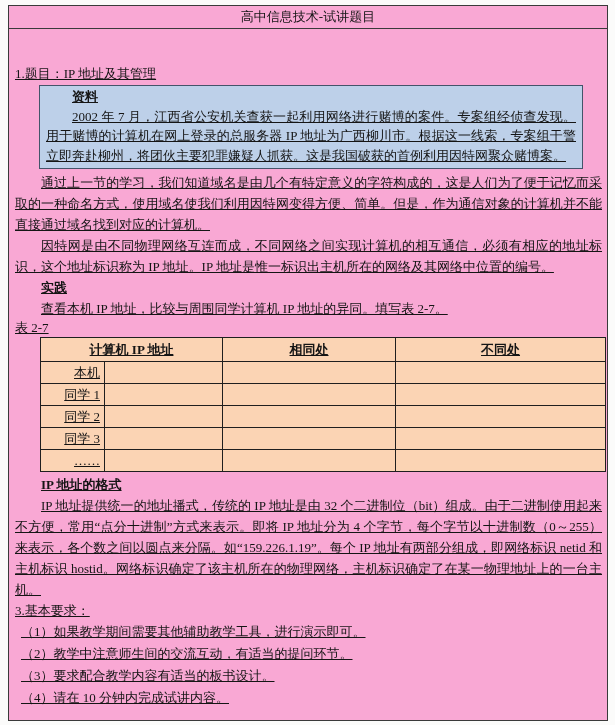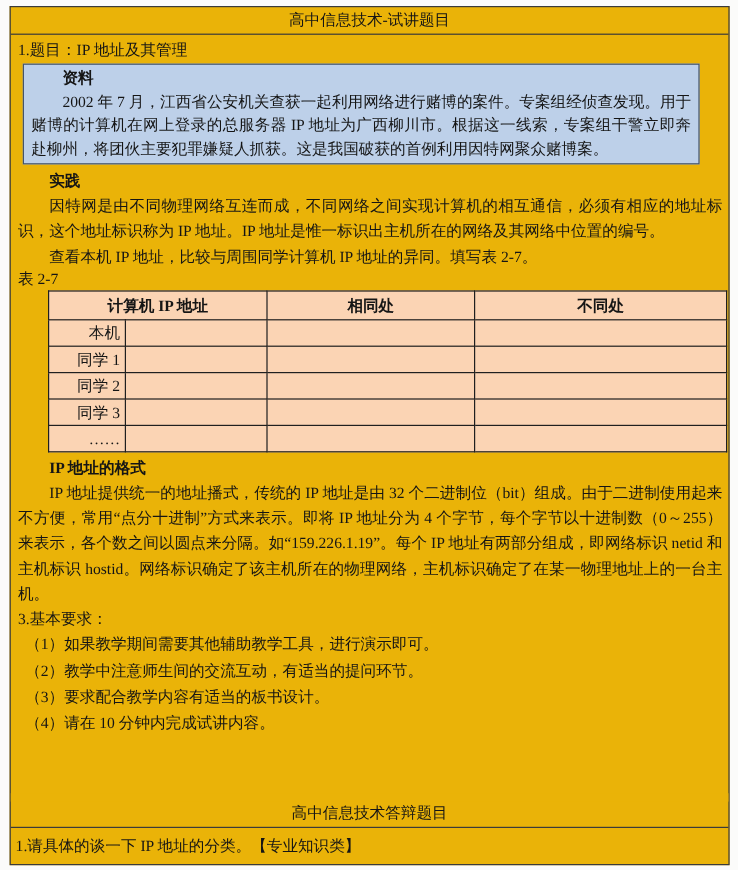--- a/index.html
+++ b/index.html
@@ -4,34 +4,34 @@
 <style>
   html,body { margin:0; padding:0; }
   .sheet {
     width:615px; height:725px; box-sizing:border-box;
     background:#fbfbfa; padding:5px 7px 4px 8px;
     font-family:"Liberation Serif","DejaVu Serif",serif;
     color:#151515; overflow:hidden;
   }
   .frame {
     border:1px solid #3a3a3a; height:100%; box-sizing:border-box;
-    display:flex; flex-direction:column; background:#eab308;
+    display:flex; flex-direction:column; background:#f9a8d4;gap:32px;
   }
   .doc-header {
     text-align:center; font-size:13px; line-height:16px;
     padding:3px 0 3px; border-bottom:1px solid #3a3a3a;
   }
-  .main { flex:1; padding:2px 5px 0 6px; font-size:13px; line-height:21px; }
+  .main { flex:1; padding:2px 5px 0 6px; font-size:13px; line-height:21px;text-decoration:underline; }
   .line { }
   .indent { text-indent:2em; }
   .justify { text-align:justify; }
   .bold { font-weight:bold; }
   .info-box {
     background:#bdd0e9; border:1px solid #44546a;
-    margin:1px 19px 3px 4px; padding:1px 6px 3px;
+    margin:1px 19px 3px 24px; padding:1px 6px 3px;
     line-height:19.5px;
   }
   .info-title { font-weight:bold; text-indent:2em; }
   .caption { text-align:left; font-size:13px; line-height:18px; }
   table.grid {
     border-collapse:collapse; margin-left:25px; width:565px;
     background:#fbd4b4; table-layout:fixed;
   }
   table.grid th, table.grid td {
     border:1px solid #1f1f1f; font-size:13px; padding:0 4px;
@@ -57,23 +57,24 @@
     <div class="doc-header">高中信息技术-试讲题目</div>
 
     <div class="main">
       <div class="line">1.题目：IP 地址及其管理</div>
 
       <div class="info-box">
         <div class="info-title">资料</div>
         <div class="indent justify">2002 年 7 月，江西省公安机关查获一起利用网络进行赌博的案件。专案组经侦查发现。用于赌博的计算机在网上登录的总服务器 IP 地址为广西柳川市。根据这一线索，专案组干警立即奔赴柳州，将团伙主要犯罪嫌疑人抓获。这是我国破获的首例利用因特网聚众赌博案。</div>
       </div>
 
+      <div class="indent justify">通过上一节的学习，我们知道域名是由几个有特定意义的字符构成的，这是人们为了便于记忆而采取的一种命名方式，使用域名使我们利用因特网变得方便、简单。但是，作为通信对象的计算机并不能直接通过域名找到对应的计算机。</div>
+      <div class="indent justify">因特网是由不同物理网络互连而成，不同网络之间实现计算机的相互通信，必须有相应的地址标识，这个地址标识称为 IP 地址。IP 地址是惟一标识出主机所在的网络及其网络中位置的编号。</div>
+
       <div class="indent bold">实践</div>
-
-      <div class="indent justify">因特网是由不同物理网络互连而成，不同网络之间实现计算机的相互通信，必须有相应的地址标识，这个地址标识称为 IP 地址。IP 地址是惟一标识出主机所在的网络及其网络中位置的编号。</div>
       <div class="indent">查看本机 IP 地址，比较与周围同学计算机 IP 地址的异同。填写表 2-7。</div>
 
       <div class="caption">表 2-7</div>
 
       <table class="grid">
         <colgroup>
           <col style="width:64px">
             <col style="width:118px">
           <col style="width:173px">
             <col style="width:210px">

